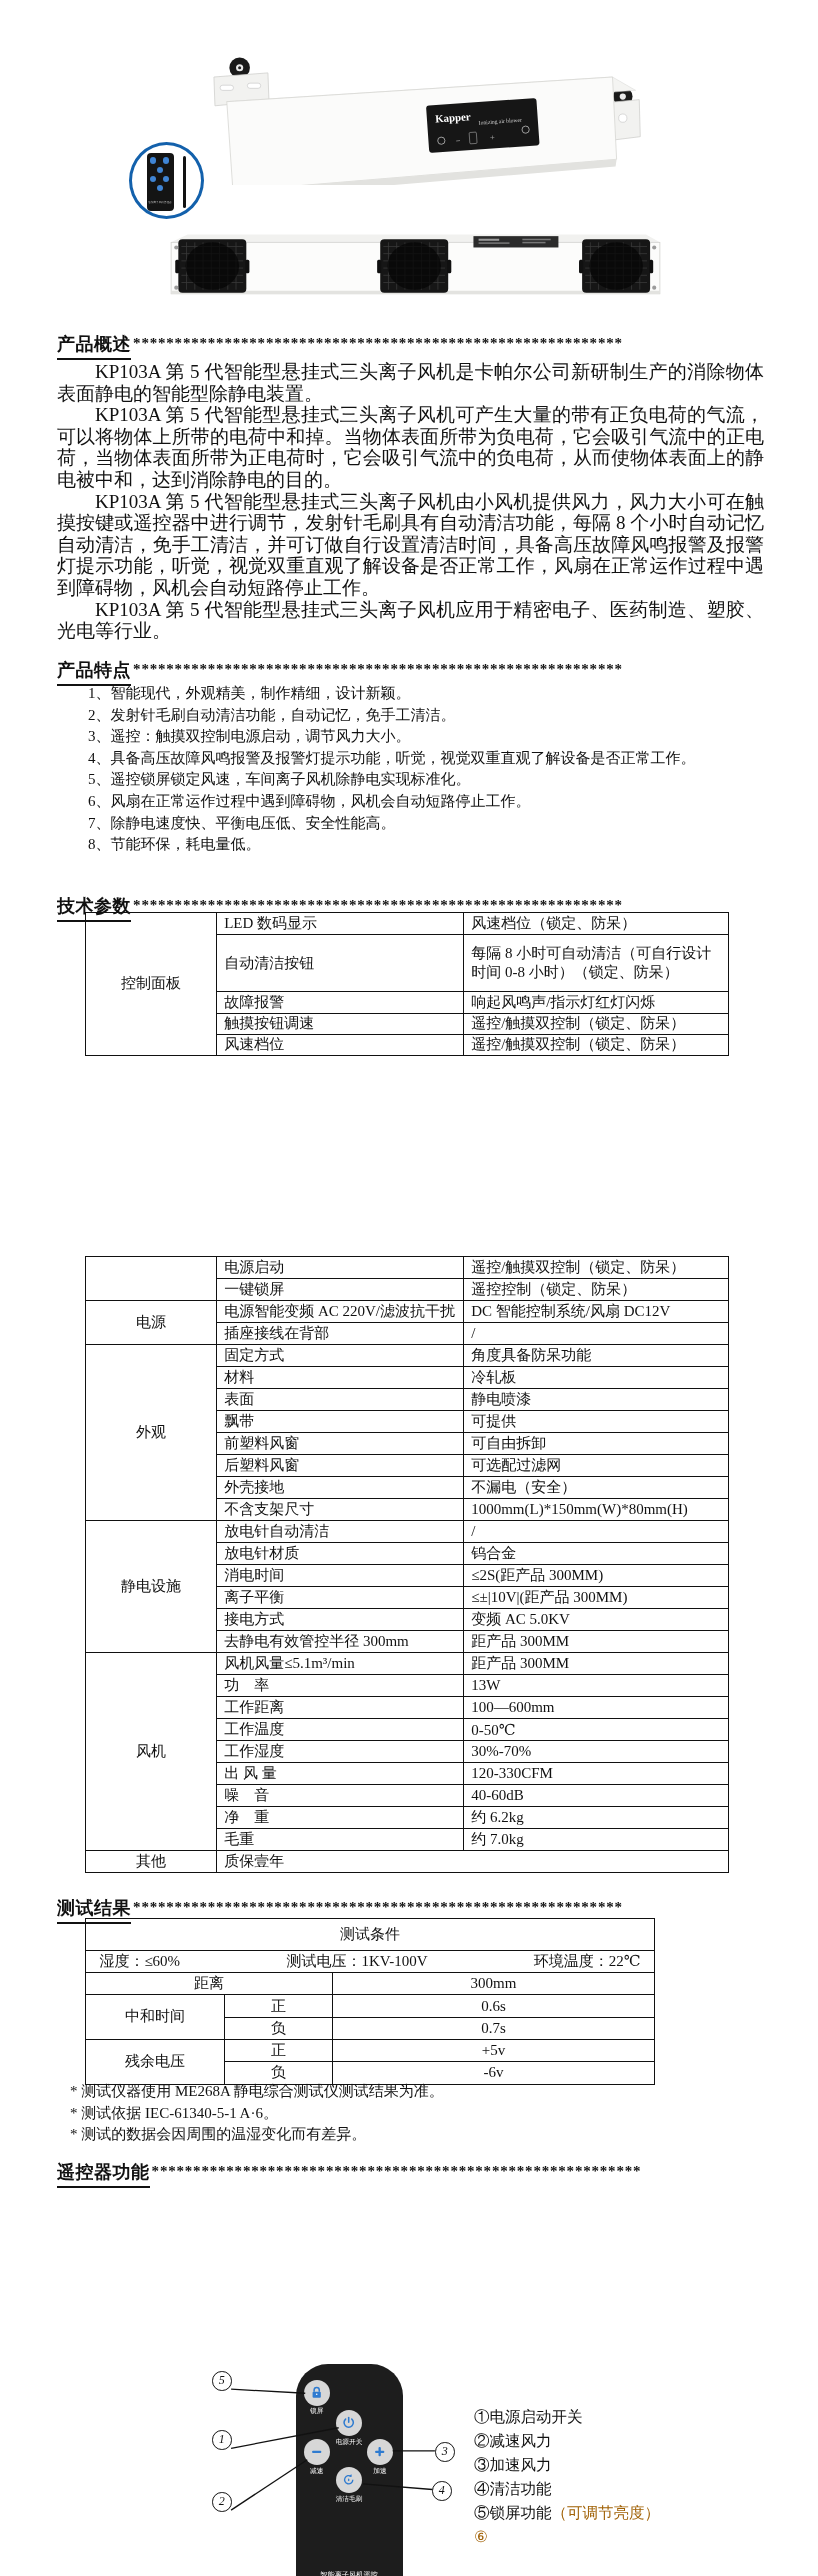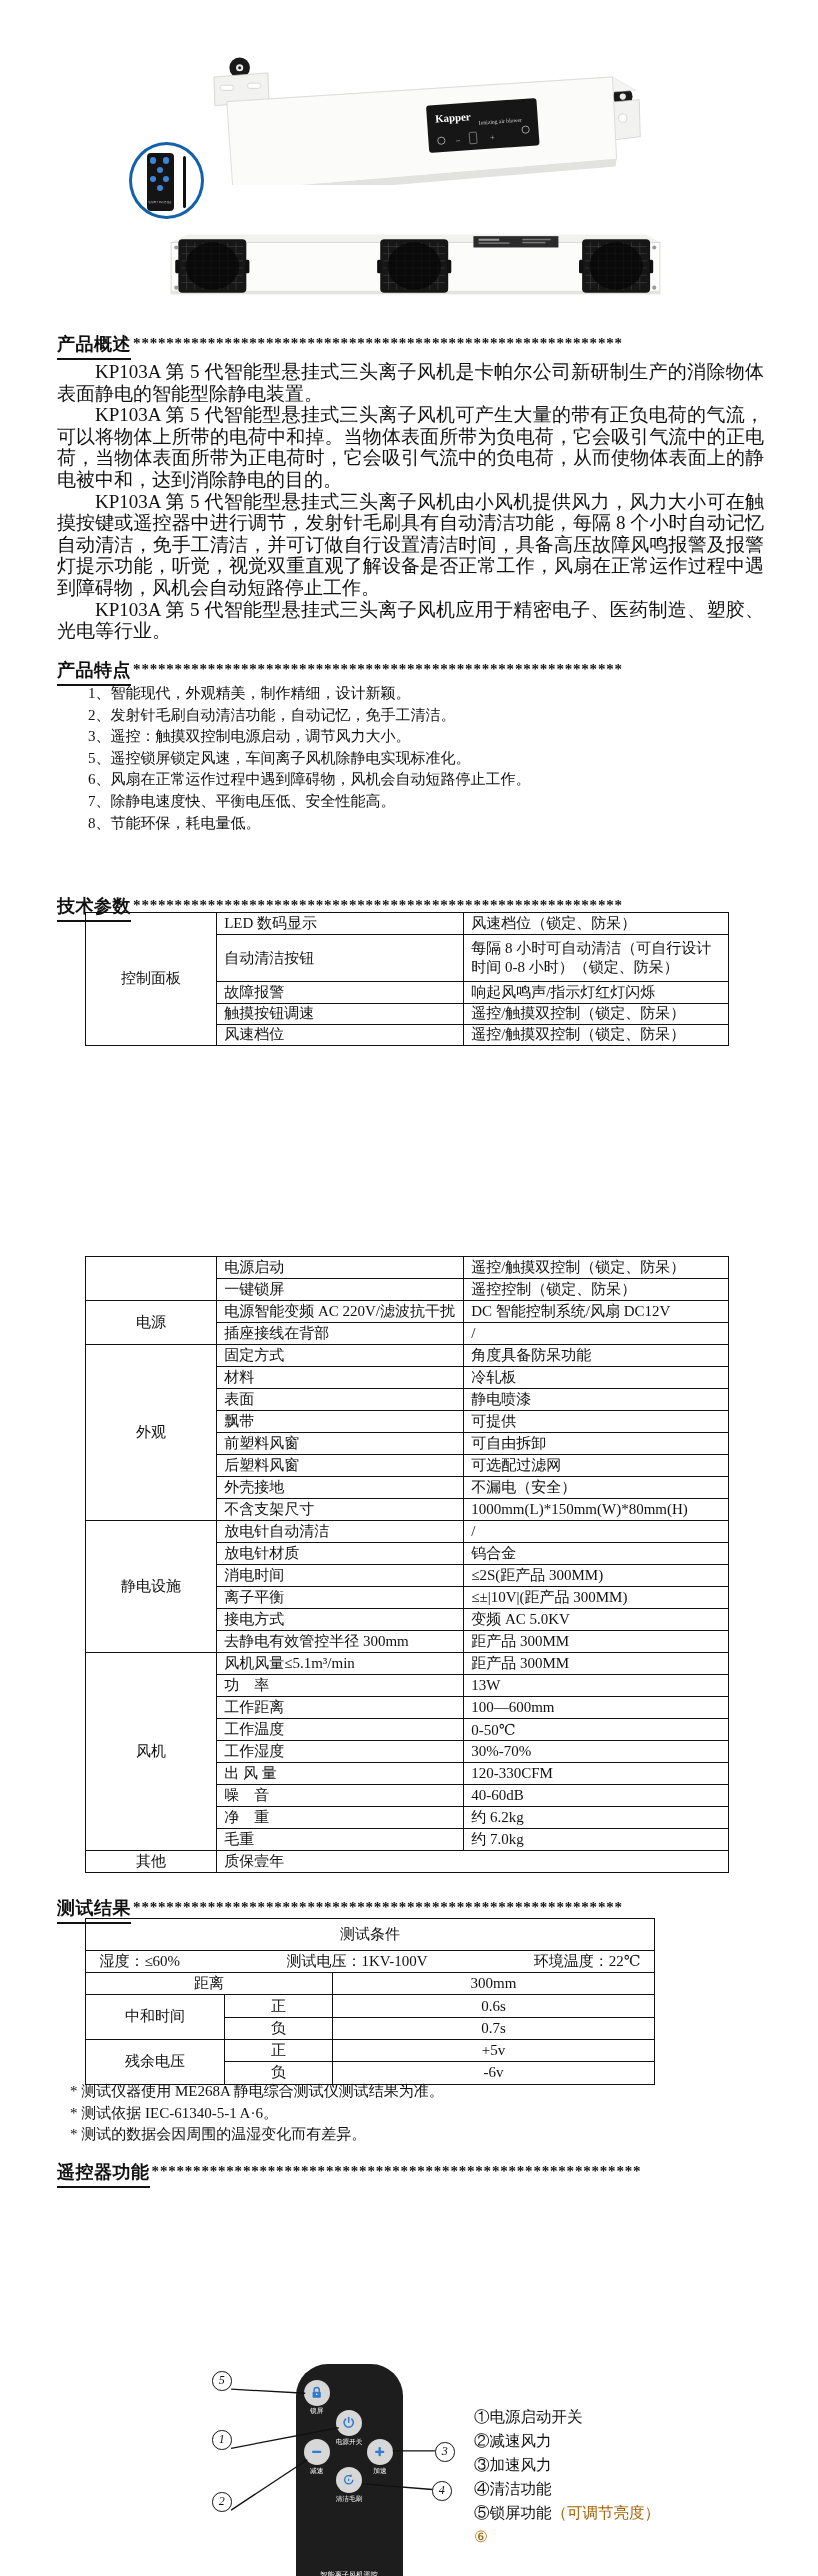--- a/index.html
+++ b/index.html
@@ -144,20 +144,21 @@
 </div>
 
 <div class="abs sec-head" style="left:57px;top:658px;">
   <span class="h">产品特点</span>
     <span class="stars">***********************************************************</span>
 </div>
 <div class="abs feat" style="left:88px;top:683px;">
   <div>1、智能现代，外观精美，制作精细，设计新颖。</div>
   <div>2、发射针毛刷自动清洁功能，自动记忆，免手工清洁。</div>
   <div>3、遥控：触摸双控制电源启动，调节风力大小。</div>
+  <div>4、具备高压故障风鸣报警及报警灯提示功能，听觉，视觉双重直观了解设备是否正常工作。</div>
   <div>5、遥控锁屏锁定风速，车间离子风机除静电实现标准化。</div>
   <div>6、风扇在正常运作过程中遇到障碍物，风机会自动短路停止工作。</div>
   <div>7、除静电速度快、平衡电压低、安全性能高。</div>
   <div>8、节能环保，耗电量低。</div>
 </div>
 
 <div class="abs sec-head" style="left:57px;top:894px;">
   <span class="h">技术参数</span>
     <span class="stars">***********************************************************</span>
 </div>
@@ -167,21 +168,21 @@
       <col style="width:131px">
       <col style="width:247px">
       <col style="width:265px">
     </colgroup>
   <tbody>
       <tr style="height:22px">
         <td class="tcat" rowspan="5">控制面板</td>
       <td>LED 数码显示</td>
         <td>风速档位（锁定、防呆）</td>
       </tr>
-  <tr style="height:47px">
+  <tr style="height:57px">
         <td>自动清洁按钮</td>
         <td>每隔 8 小时可自动清洁（可自行设计时间 0-8 小时）（锁定、防呆）</td>
       </tr>
   <tr style="height:21.6px">
         <td>故障报警</td>
         <td>响起风鸣声/指示灯红灯闪烁</td>
       </tr>
   <tr style="height:21px">
         <td>触摸按钮调速</td>
         <td>遥控/触摸双控制（锁定、防呆）</td>

